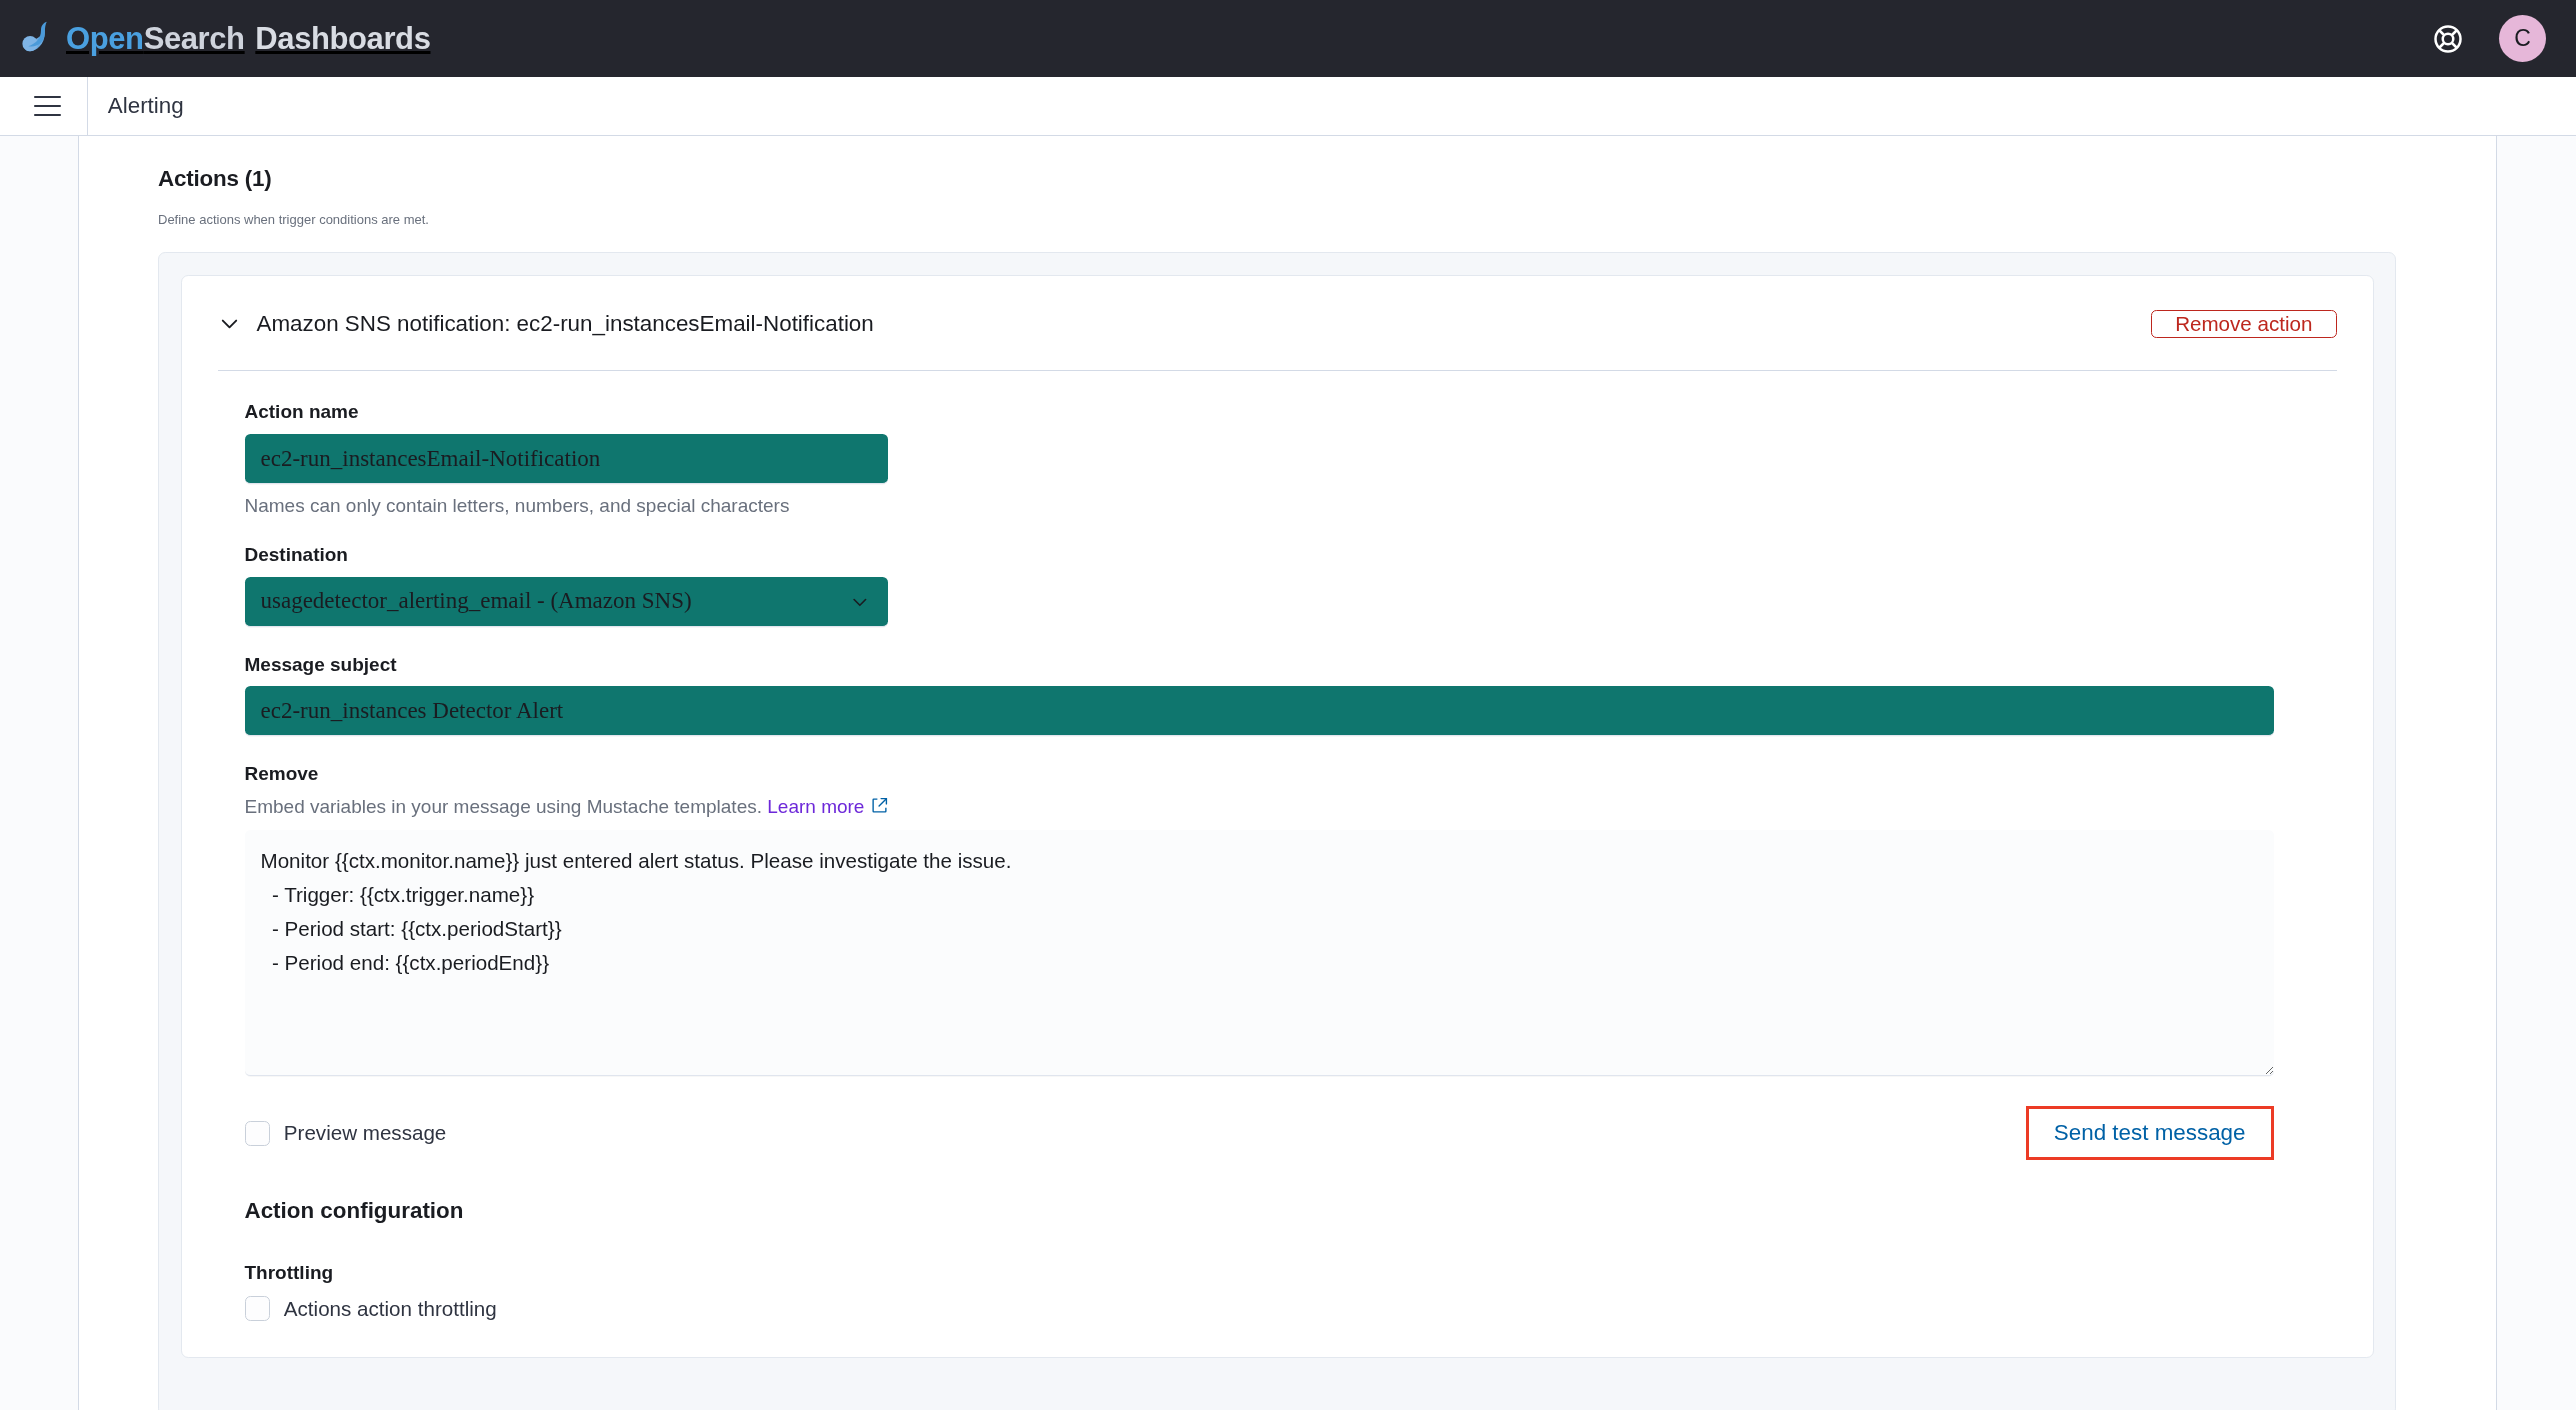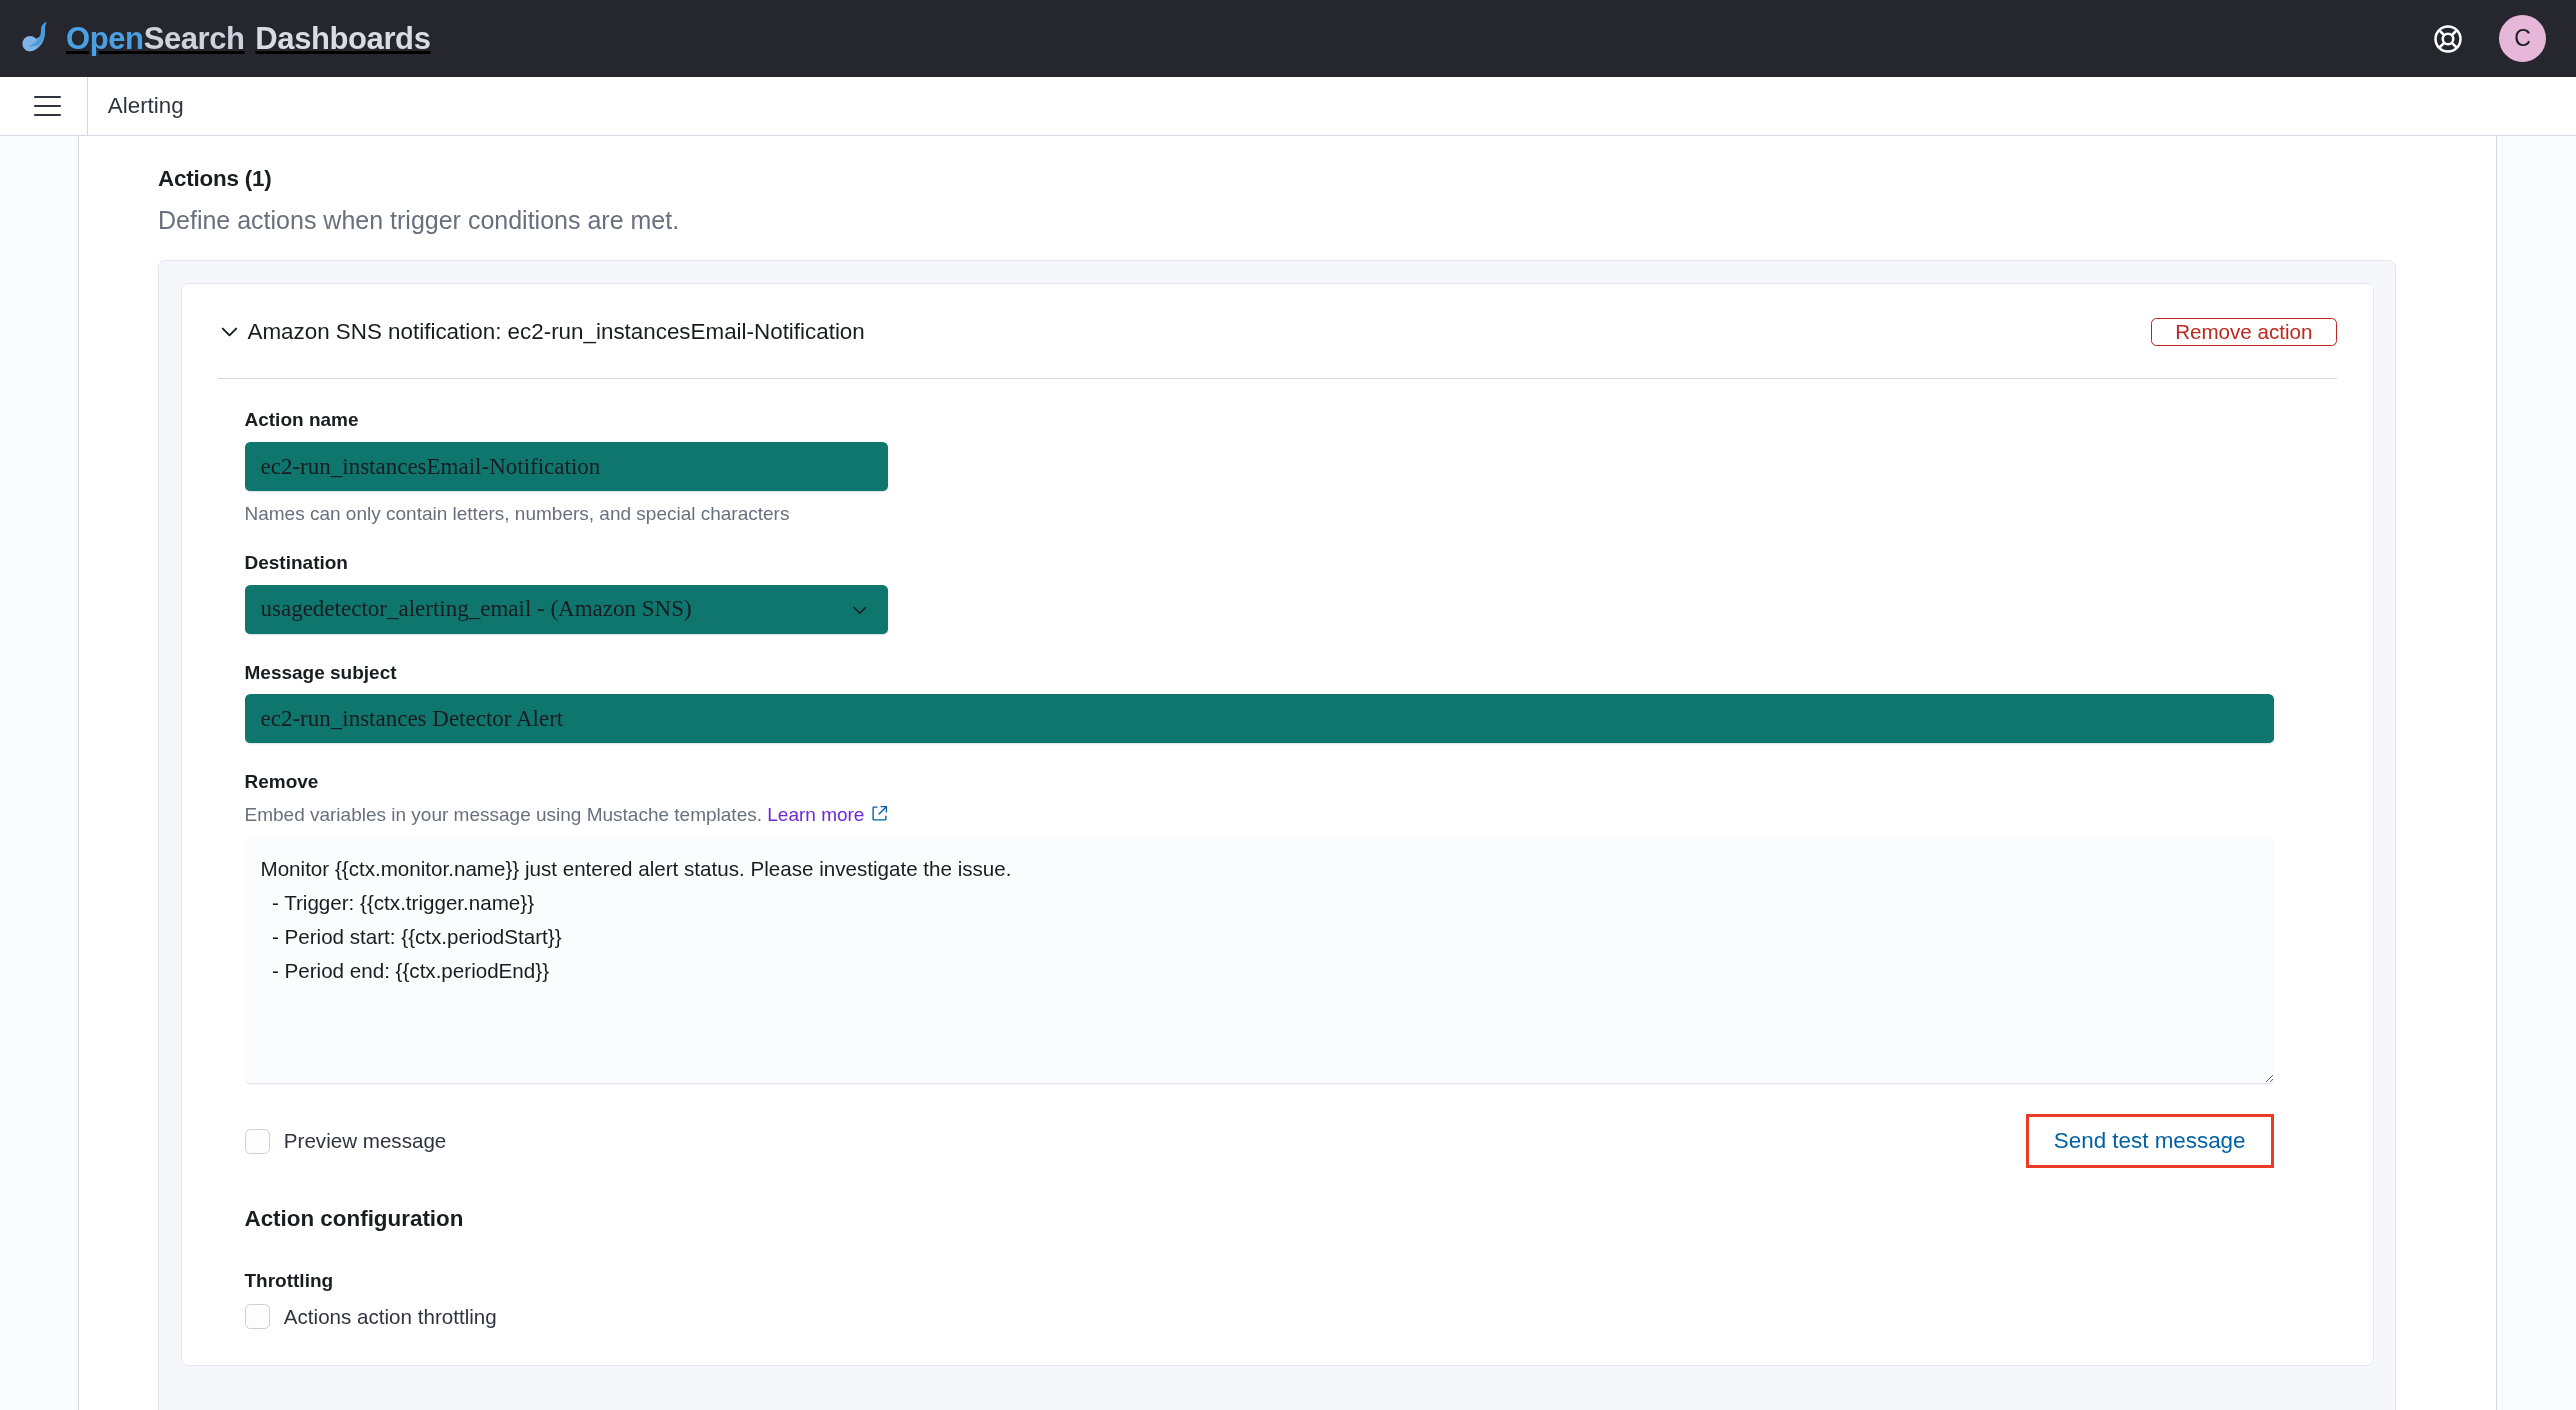--- a/index.html
+++ b/index.html
@@ -107,42 +107,42 @@
     background: #fafbfd;
     flex: 0 0 79px;
   }
 
   
   .section-title {
     font-size: 22.4px; font-weight: 700; color: #1a1c21;
     letter-spacing: -0.2px;
   }
   .section-sub {
-    font-size: 25px; color: #69707d; margin-top: 14px;
+    font-size: 13px; color: #69707d; margin-top: 20px;
   }
 
   
   .actions-panel {
     margin-top: 25px;
     margin-right: 100px;
     background: #f5f7fa;
     border: 0.9px solid #e3e8ef;
     border-radius: 7.2px;
     padding: 21.5px;
     min-height: 1164px;
   }
   
   .action-card {
     background: #ffffff;
     border: 0.9px solid #e3e8ef;
     border-radius: 7.2px;
     padding: 27px 36px 36px 36px;
   }
   .accordion-head {
-    display: flex; align-items: center; gap: 7px;
+    display: flex; align-items: center; gap: 16px;
     padding: 7.2px 0 9px 0;
   }
   .chevron {
     width: 23px; height: 23px; flex: 0 0 23px; cursor: pointer;
   }
   .accordion-title {
     font-size: 22.4px; color: #1a1c21;
   }
   .remove-action-btn {
     margin-left: auto;

